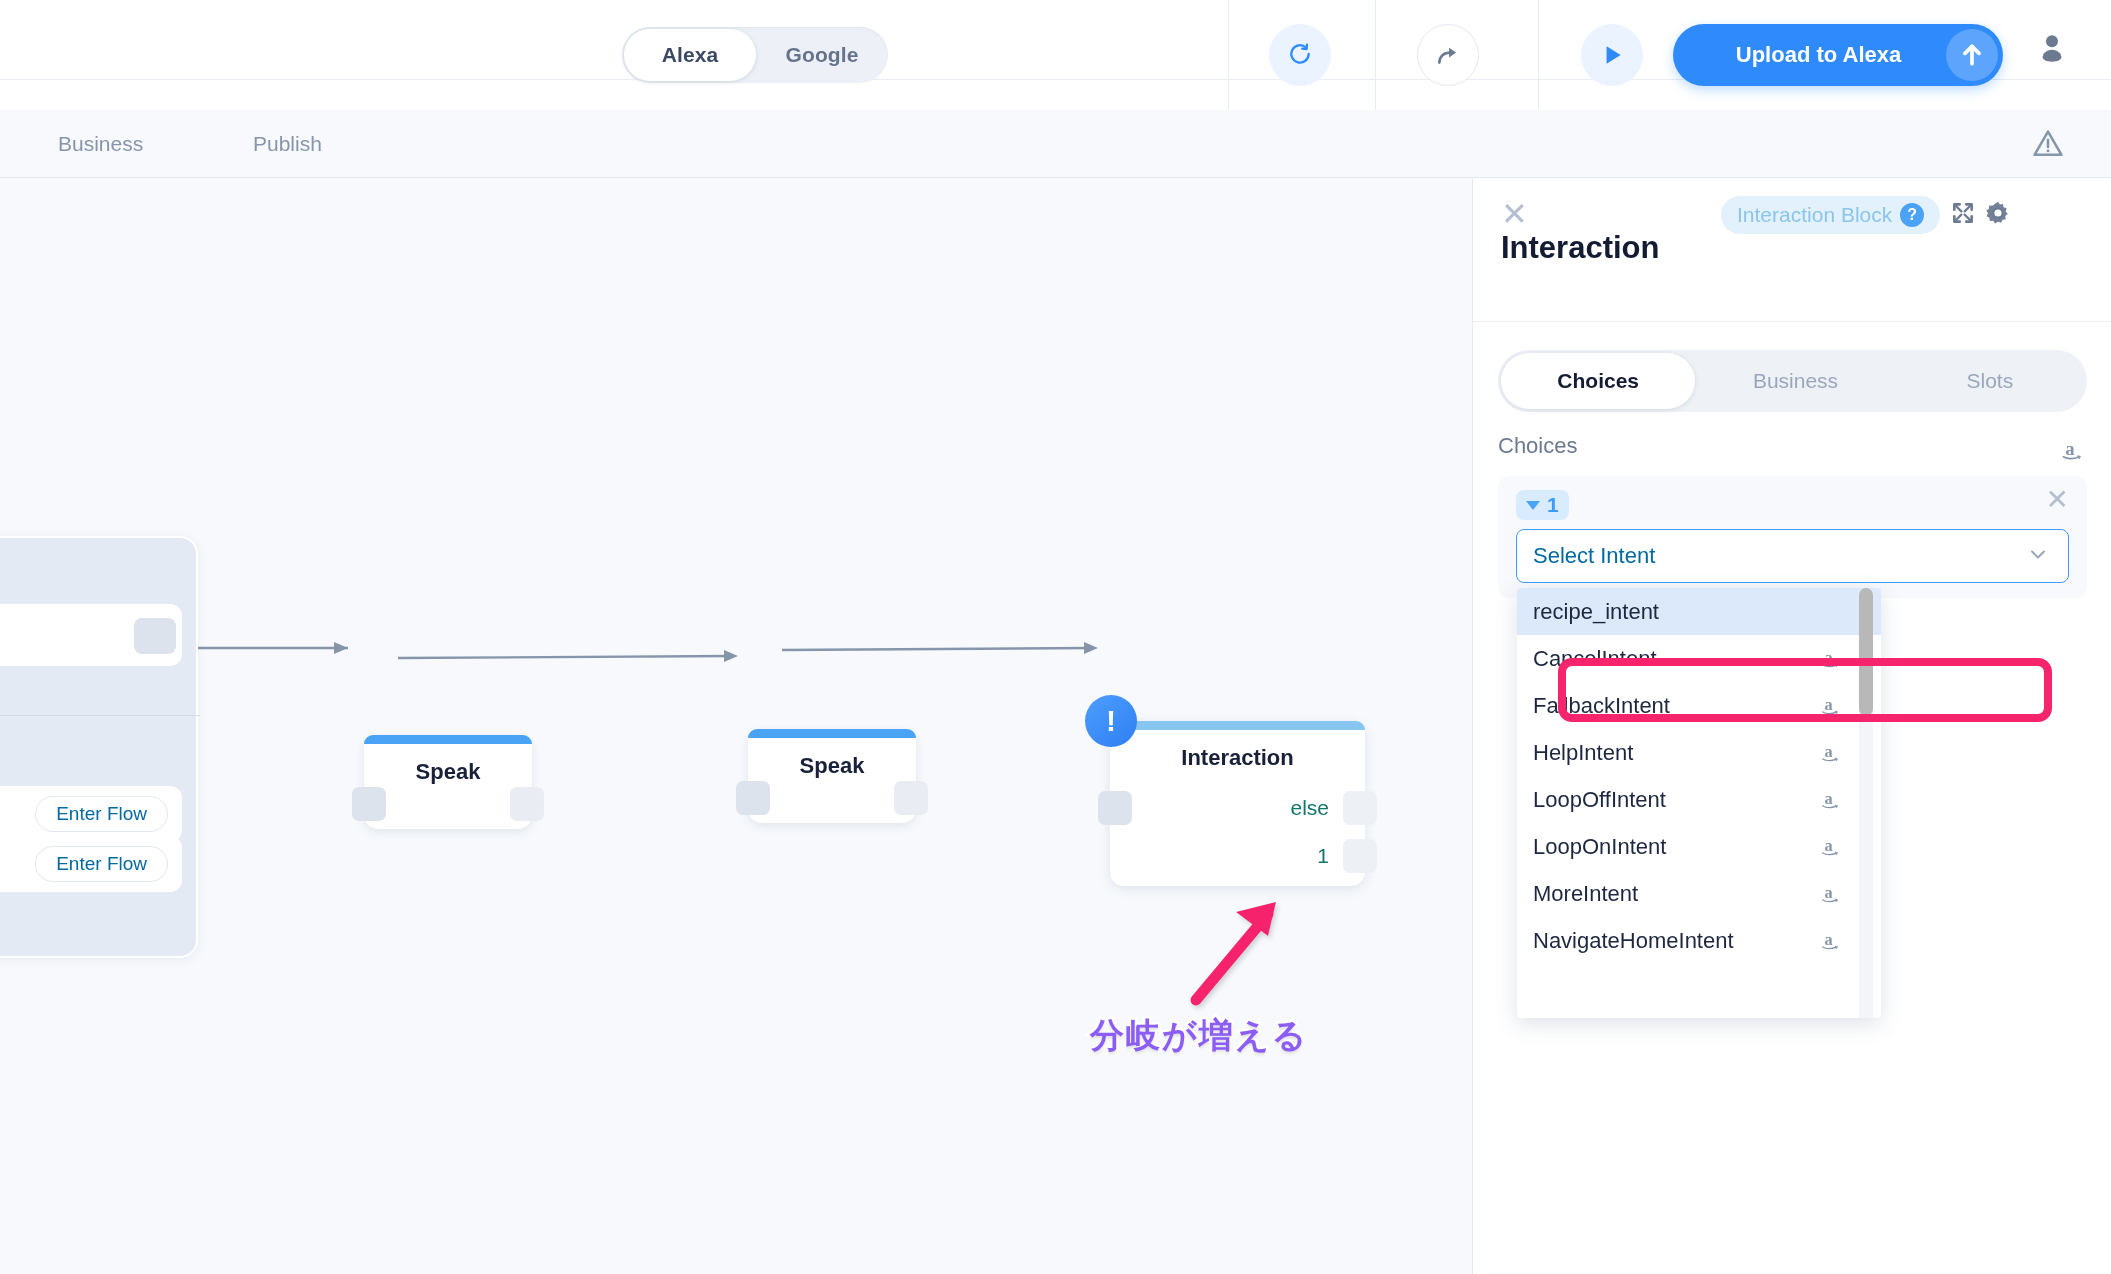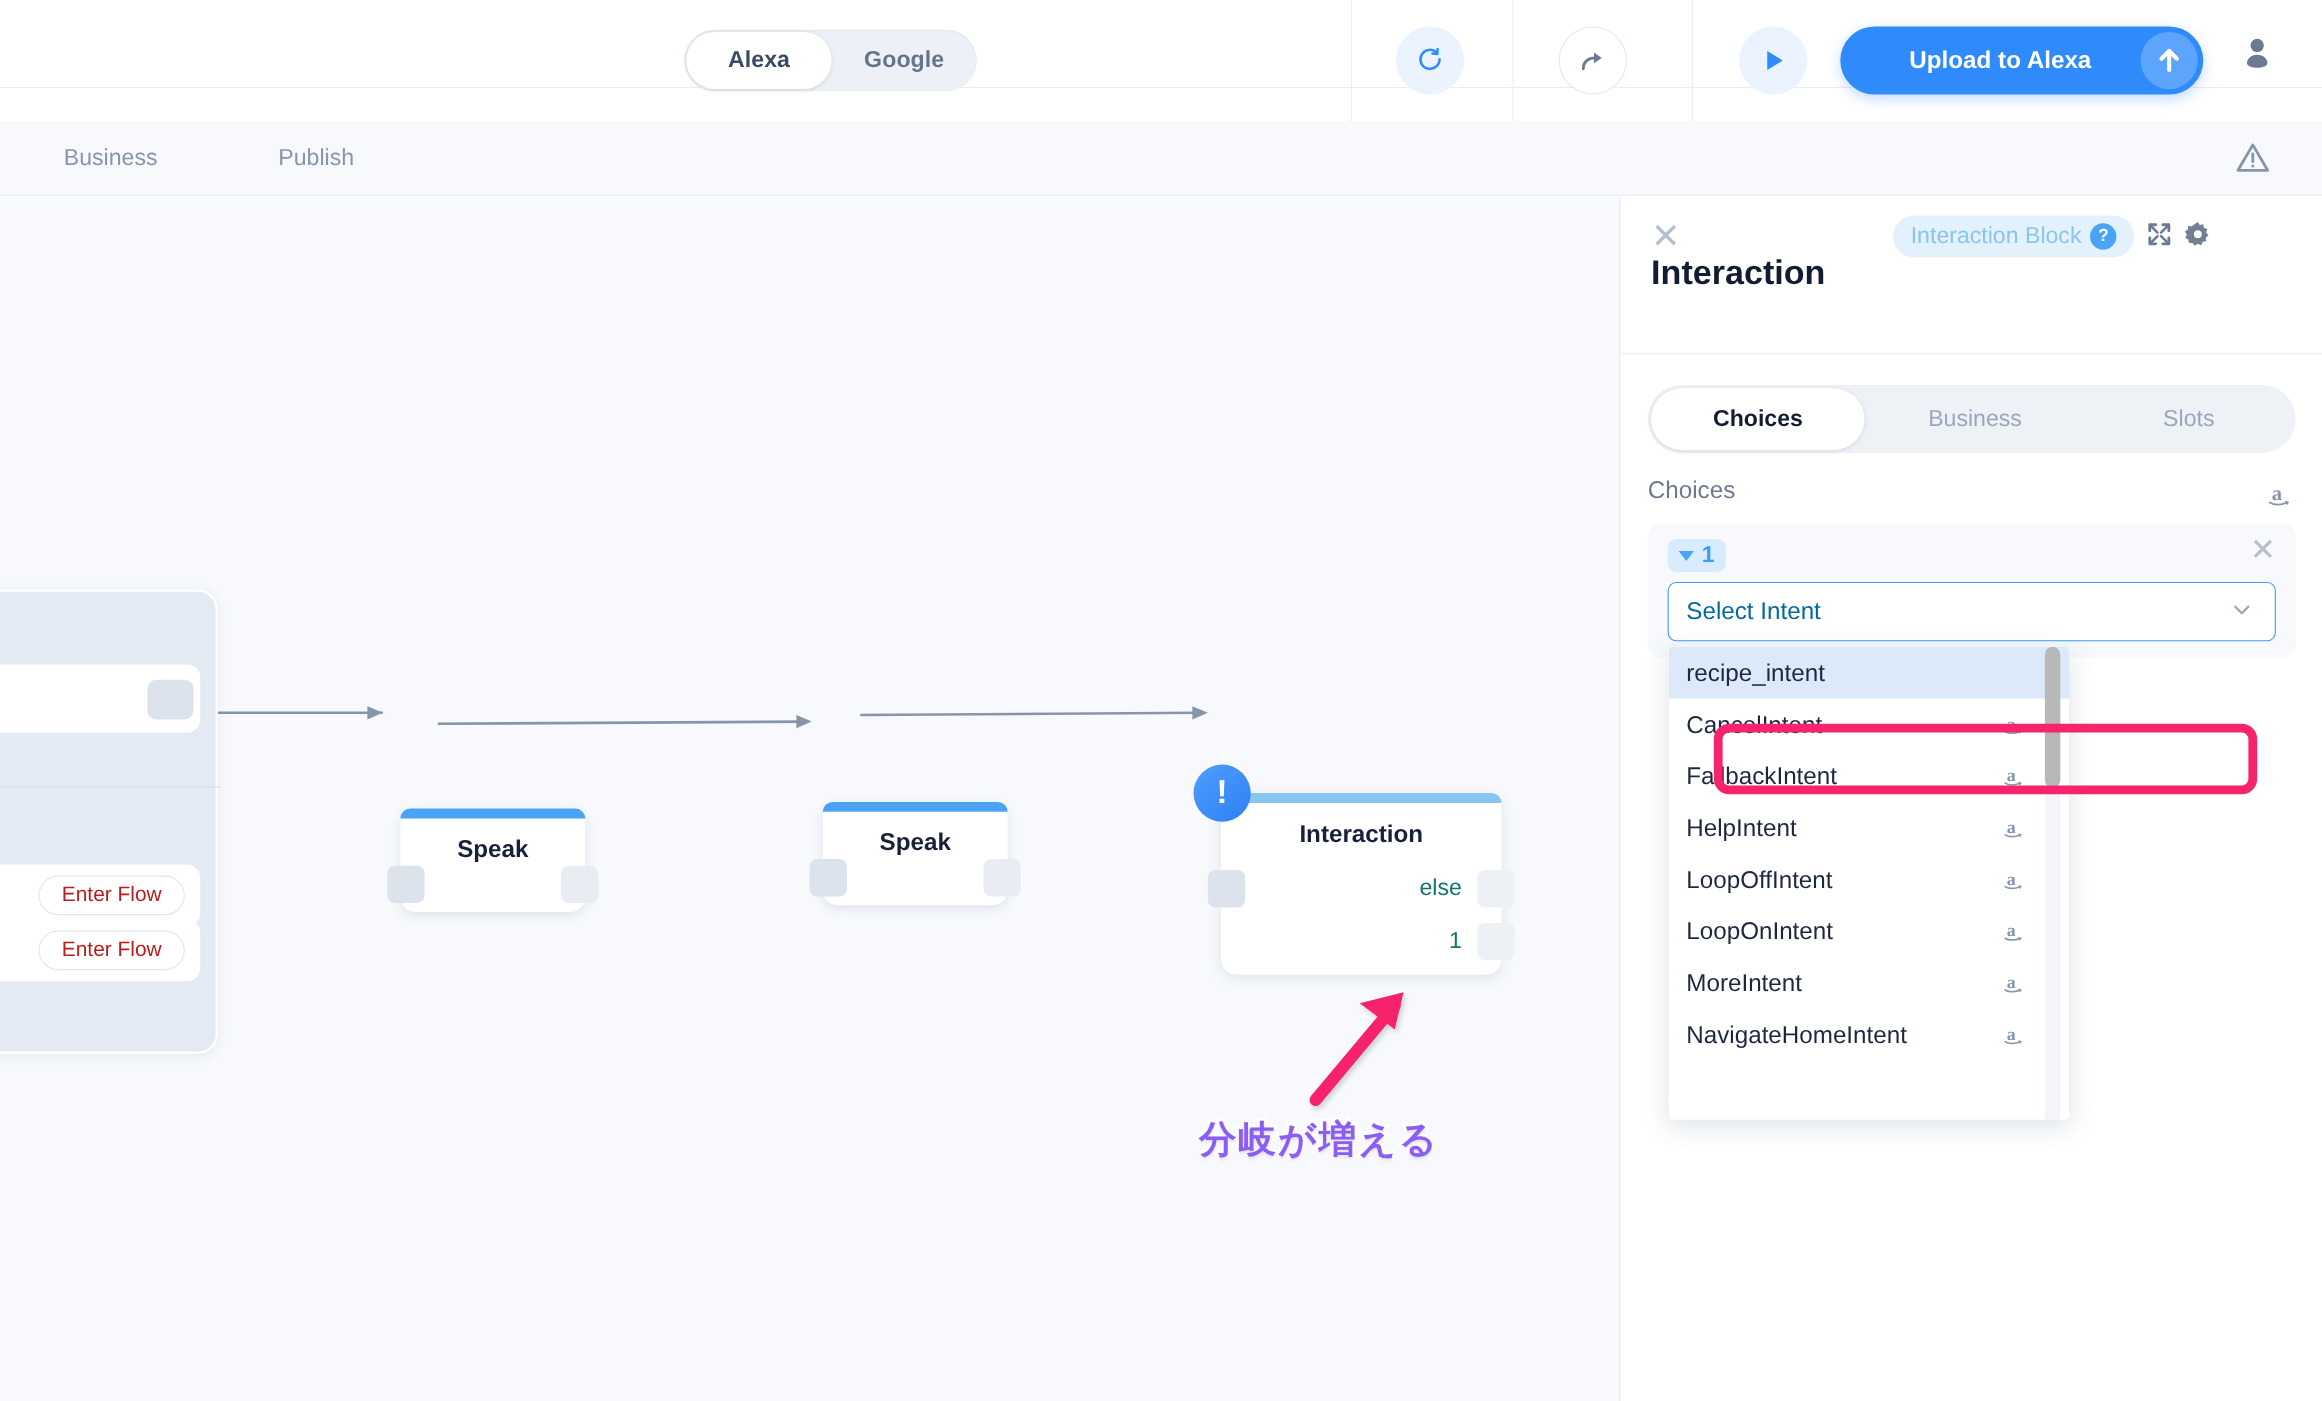--- a/index.html
+++ b/index.html
@@ -115,21 +115,21 @@
   .node-left .cmd-row {
     position: absolute; left: 18px; width: 330px; height: 56px;
     background: #ffffff; border-radius: 12px;
     display: flex; align-items: center; justify-content: flex-end;
   }
   .node-left .cmd-row.r1 { top: 248px; }
   .node-left .cmd-row.r2 { top: 298px; }
   .enter-flow {
     margin-right: 14px;
     border: 1px solid #e1e7f0; border-radius: 18px;
-    padding: 6px 20px; font-size: 19px; color: #b91c1c;
+    padding: 6px 20px; font-size: 19px; color: #0369a1;
     cursor: pointer; background: #fff;
   }
 
   
   .node-speak {
     position: absolute; width: 168px; height: 94px;
     background: #ffffff; border-radius: 14px;
     box-shadow: 0 3px 10px rgba(90,110,140,0.14);
   }
   .node-speak .bar {

